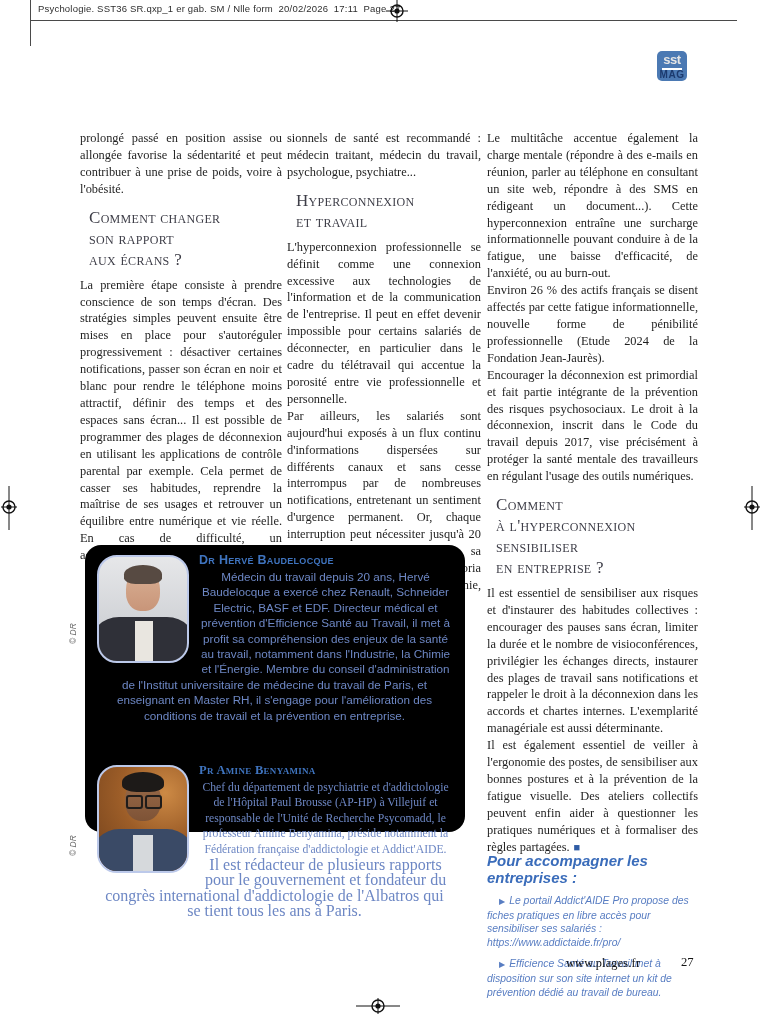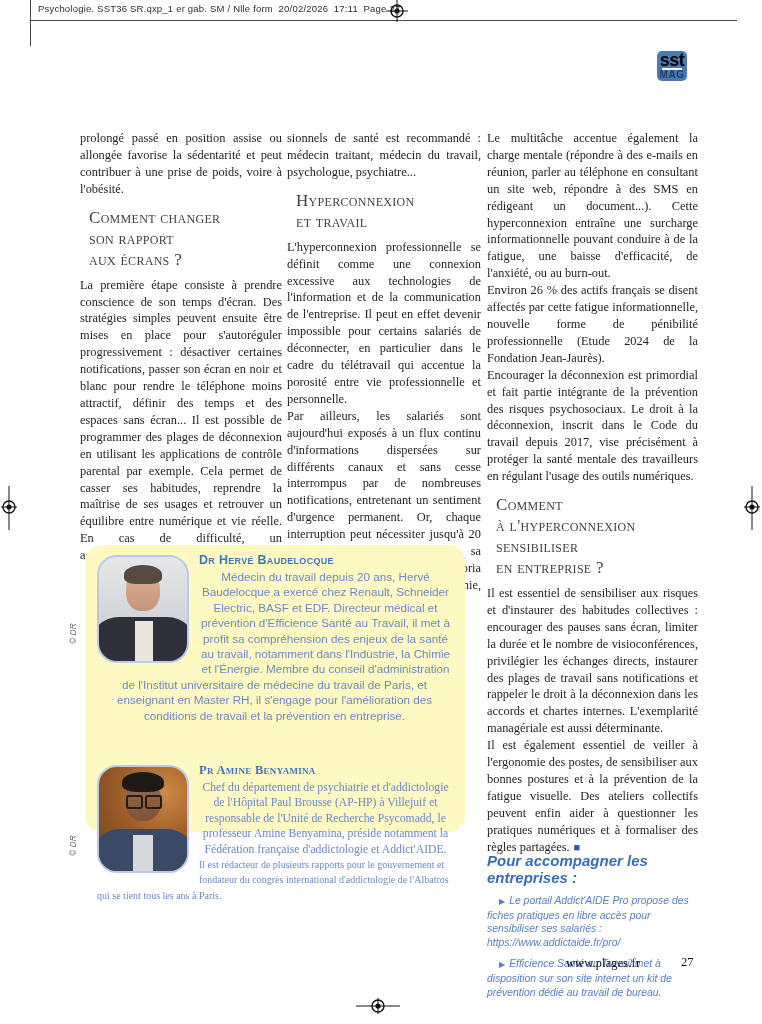--- a/index.html
+++ b/index.html
@@ -9,46 +9,46 @@
   
   .proof-text{position:absolute;left:38px;top:3px;font-family:"Liberation Sans",sans-serif;
               font-size:9.5px;color:#2e2e2e;white-space:pre;letter-spacing:.2px;}
   .rule-top{position:absolute;left:30px;top:20px;width:707px;height:1px;background:#4a4a4a;}
   .crop-v-tl{position:absolute;left:30px;top:0;width:1px;height:46px;background:#4a4a4a;}
   .regmark{position:absolute;}
 
   
   .logo{position:absolute;left:657px;top:51px;width:30px;height:30px;background:#4b79b3;border-radius:5px;}
   .logo .sst{position:absolute;top:1px;left:0;right:0;text-align:center;
-             font-family:"Liberation Sans",sans-serif;font-weight:bold;font-size:18px;line-height:16px;
-             color:#000000;letter-spacing:-.5px;border-radius:6px;}
+             font-family:"Liberation Sans",sans-serif;font-weight:bold;font-size:13px;line-height:16px;
+             color:#e5e5e5;letter-spacing:-.5px;border-radius:6px;}
   .logo .sst-underline{position:absolute;top:17px;left:5px;width:20px;height:1.5px;background:#ffffff;}
   .logo .mag{position:absolute;top:18px;left:0;right:0;text-align:center;
              font-family:"Liberation Sans",sans-serif;font-weight:bold;font-size:10px;color:#1c3a6e;letter-spacing:.5px;}
 
   
   .col{position:absolute;top:130px;font-size:12.4px;line-height:16.9px;text-align:justify;}
   .col p{margin:0;}
   #col1{left:80px;width:202px;}
   #col2{left:287px;width:194px;}
   #col3{left:487px;width:211px;}
   .heading{font-variant:small-caps;font-size:17px;line-height:21px;letter-spacing:.3px;
            color:#3e3e48;padding-left:9px;margin:9px 0 7px 0;text-align:left;}
   .endmark{color:#2f5ca5;font-size:11px;margin-left:4px;}
 
   
-  .bio-box{position:absolute;left:85px;top:545px;width:380px;height:287px;background:#fef9c3;
+  .bio-box{position:absolute;left:85px;top:545px;width:380px;height:287px;background:#000000;
            border-radius:16px;font-family:"Liberation Sans",sans-serif;}
   .bio{position:absolute;left:12px;right:13px;}
   #bio1{top:8px;}
   #bio2{top:218px;font-family:Liberation Serif, serif;}
   .bio-name{font-size:12.5px;font-weight:bold;color:#3f74bf;font-variant:small-caps;
             letter-spacing:.3px;margin-bottom:2px;}
   .bio-text{font-size:11.7px;line-height:15.4px;color:#6d87c4;text-align:center;}
-  .bio-text-center{font-size:10px;line-height:15.4px;color:#6d87c4;text-align:left;clear:none;}
+  .bio-text-center{font-size:16px;line-height:15.4px;color:#6d87c4;text-align:center;clear:none;}
   .photo{float:left;width:88px;height:104px;border-radius:20px;border:2px solid #bcc9ea;
          margin:2px 10px 4px 0;position:relative;overflow:hidden;}
   .photo1{background:linear-gradient(180deg,#e6e7e9 0%,#d2d4d8 60%,#c6c8cc 100%);}
   .p1-suit{position:absolute;bottom:-18px;left:-10px;width:108px;height:62px;background:#2f3038;border-radius:30px 30px 0 0;}
   .p1-shirt{position:absolute;bottom:0;left:36px;width:18px;height:40px;background:#e9e6e0;}
   .p1-head{position:absolute;top:12px;left:27px;width:34px;height:42px;
            background:linear-gradient(180deg,#dab094,#c89579);border-radius:48% 48% 42% 42%;}
   .p1-hair{position:absolute;top:8px;left:25px;width:38px;height:19px;background:#574a42;border-radius:50% 50% 30% 30%;}
   .photo2{background:radial-gradient(circle at 75% 25%,#cd8a45 0%,#9c5d28 45%,#6f3f1b 100%);}
   .p2-suit{position:absolute;bottom:-16px;left:-8px;width:104px;height:58px;background:#3a4a66;border-radius:28px 28px 0 0;}

